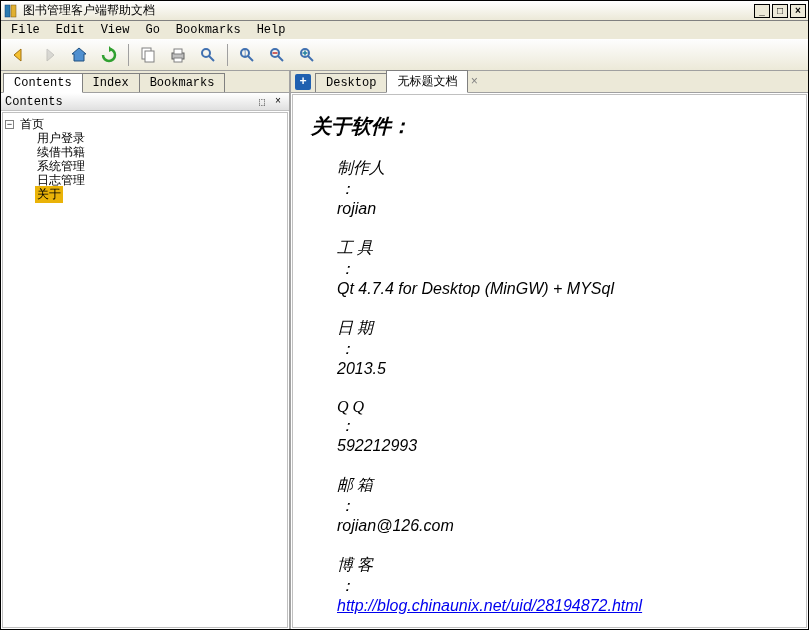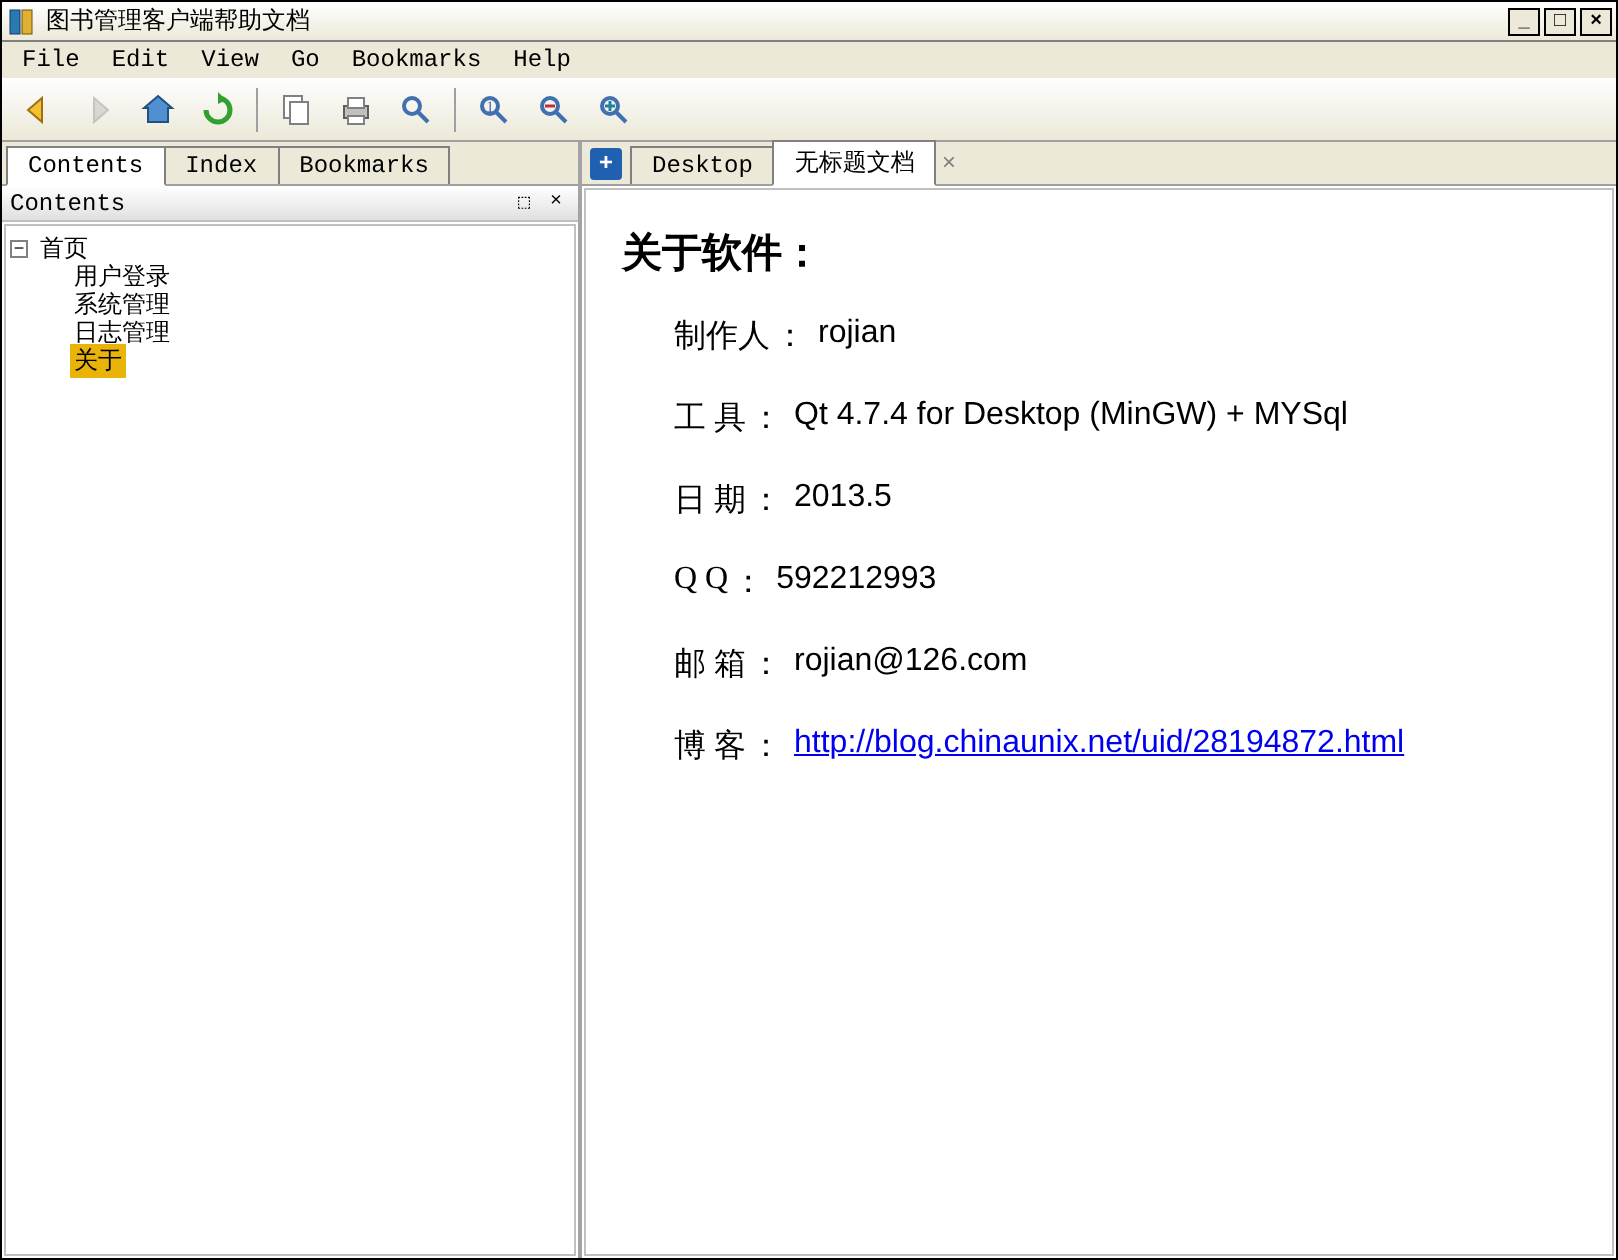--- a/index.html
+++ b/index.html
@@ -174,30 +174,32 @@
   display: flex; align-items: center; justify-content: center;
 }
 .content {
   flex: 1;
   background: #fff;
   padding: 14px 18px;
   border: 1px solid #c0c0c0;
   margin: 1px;
   overflow: auto;
   font-family: "SimSun", "宋体", serif;
+  font-style: italic;
 }
 .content h2 {
   font-size: 20px;
   font-weight: bold;
   margin: 4px 0 18px 0;
 }
 .content .info-row {
   font-size: 16px;
   margin: 0 0 20px 26px;
   display: flex;
+  flex-direction: column;
 }
 .content .info-label {
   display: inline-block;
   letter-spacing: 0;
 }
 .content .info-sep { margin: 0 6px 0 2px; }
 .content .info-value { font-family: Arial, "SimSun"; }
 .content a { color: #0000ee; text-decoration: underline; }
 </style>
 </head>
@@ -316,20 +318,23 @@
     <div class="tree">
       <div class="tree-row">
         <span class="tree-toggle">−</span>
         <span class="tree-label">首页</span>
       </div>
       <div id="tree-children">
           <div class="tree-row child-row">
             <span class="tree-label">用户登录</span>
           </div>
           <div class="tree-row child-row">
+            <span class="tree-label">续借书籍</span>
+          </div>
+          <div class="tree-row child-row">
             <span class="tree-label">系统管理</span>
           </div>
           <div class="tree-row child-row">
             <span class="tree-label">日志管理</span>
           </div>
           <div class="tree-row child-row">
             <span class="tree-label selected">关于</span>
           </div>
         </div>
     </div>

